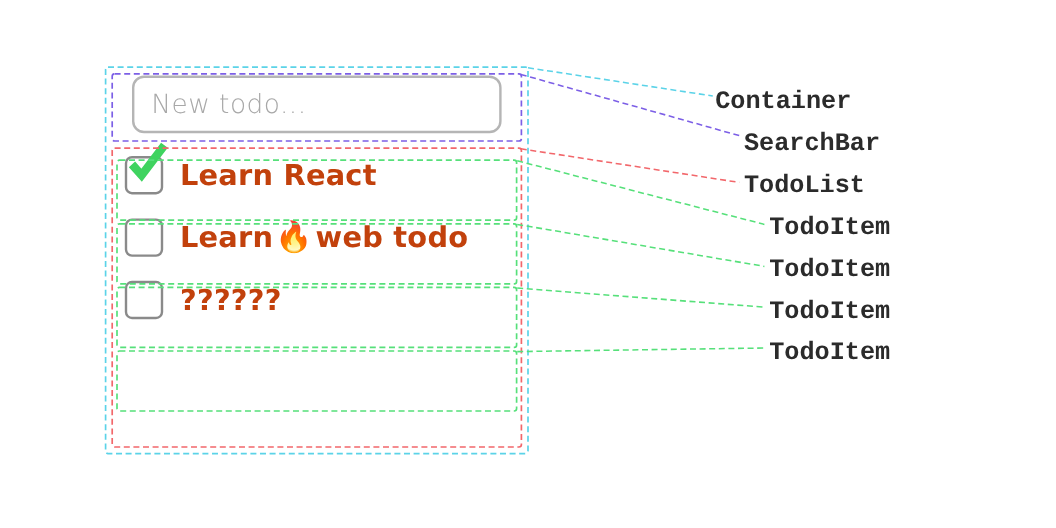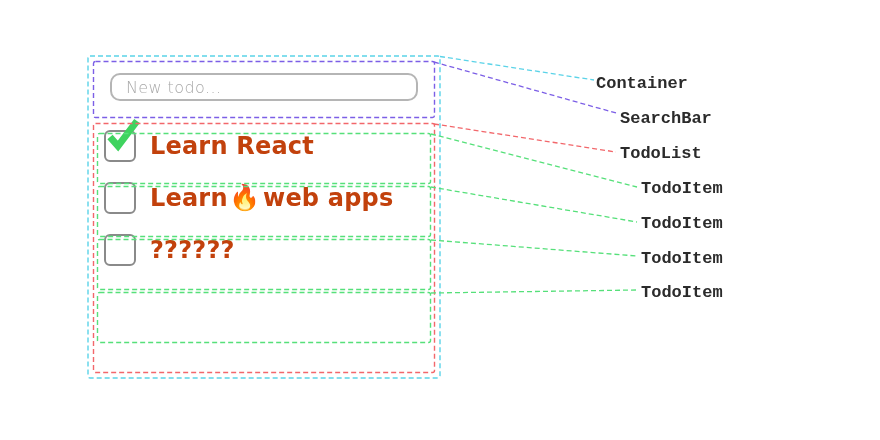--- a/index.html
+++ b/index.html
@@ -44,26 +44,26 @@
     box-sizing: border-box;
     width: 340px;
     height: 54px;
     padding: 0 16px;
     display: flex;
     align-items: center;
   }
   .search-input {
     box-sizing: border-box;
     width: 100%;
-    height: 28px;
+    height: 48px;
     border: 2px solid #b5b5b5;
     border-radius: 10px;
     background: #ffffff;
     font-family: "DejaVu Sans", sans-serif;
-    font-size: 16px;
+    font-size: 22px;
     font-weight: 300;
     color: #9a9a9a;
     padding: 0 14px;
     outline: none;
     letter-spacing: 0.4px;
   }
   .search-input::placeholder {
     color: #a8a8a8;
     opacity: 1;
     font-weight: 300;
@@ -123,21 +123,21 @@
   
   .annot-labels {
     position: absolute;
     left: 0; top: 0;
     width: 880px; height: 440px;
     z-index: 50;
   }
   .annot-label {
     position: absolute;
     font-family: "Liberation Mono", "DejaVu Sans Mono", monospace;
-    font-size: 17px;
+    font-size: 21px;
     font-weight: bold;
     color: #2b2b2b;
     white-space: nowrap;
     letter-spacing: 0px;
   }
 </style>
 </head>
 <body>
 
 <div id="stage">
@@ -157,21 +157,21 @@
           </svg>
         </span>
         <span class="todo-label">Learn React</span>
       </div>
 
       <div class="todo-item">
         <span class="checkbox"></span>
         <span class="todo-label">
           <span>Learn</span>
           <span class="emoji">🔥</span>
-          <span>web apps</span>
+          <span>web todo</span>
         </span>
       </div>
 
       <div class="todo-item">
         <span class="checkbox"></span>
         <span class="todo-label">??????</span>
       </div>
 
 
     </div>

